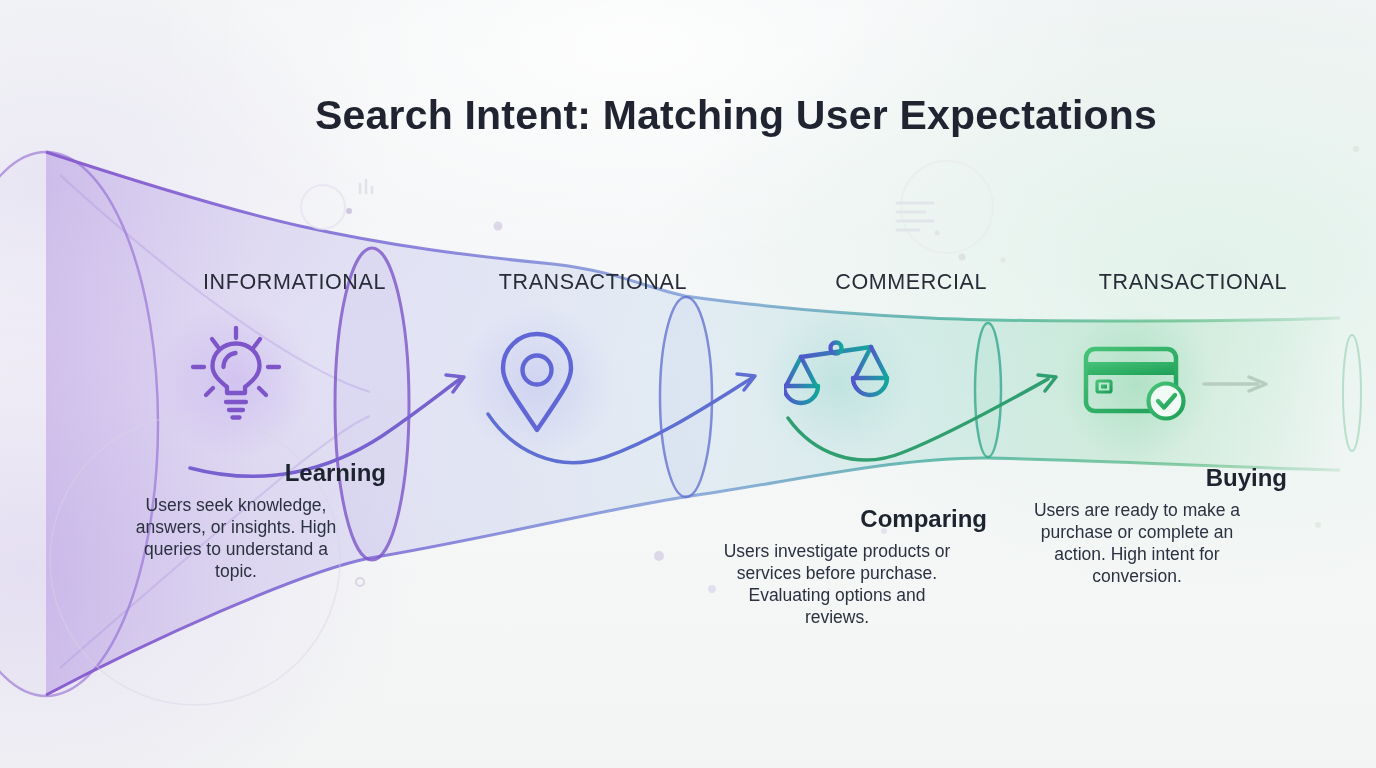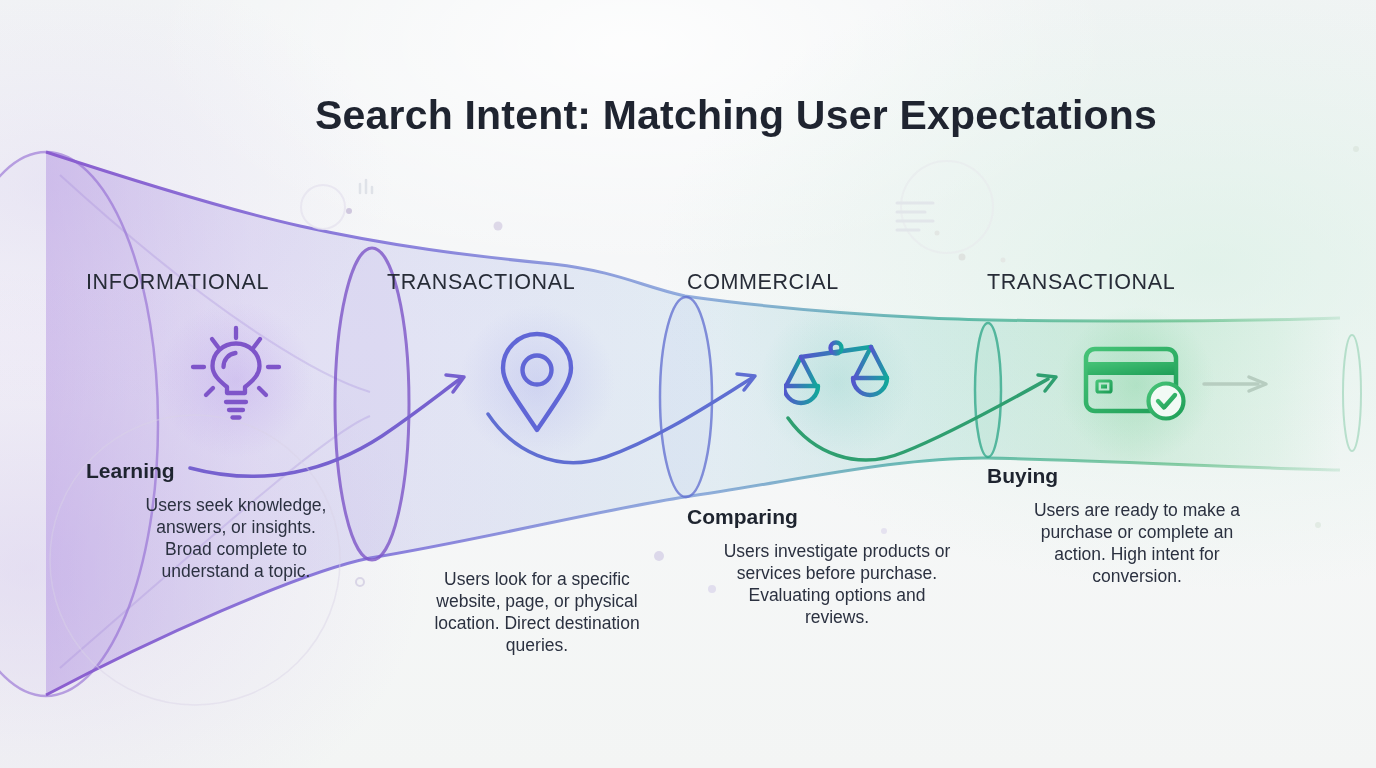--- a/index.html
+++ b/index.html
@@ -18,31 +18,31 @@
       linear-gradient(180deg,#f2f4f5 0%,#f7f8f9 45%,#f3f5f4 100%);
   }
   .funnel-svg{position:absolute;left:0;top:0;}
   .title{
     position:absolute;left:0;top:92px;width:1376px;margin:0;
     text-align:center;font-size:41px;font-weight:700;letter-spacing:.2px;color:#1f2430;padding-left:48px;
   }
   .stage{position:absolute;top:0;width:300px;height:768px;}
   .stage-1{left:86px;}  .stage-2{left:387px;}  .stage-3{left:687px;}  .stage-4{left:987px;}
   .stage-label{
-    position:absolute;top:270px;left:0;width:300px;text-align:left;
+    position:absolute;top:270px;left:0;width:300px;text-align:right;
     font-size:21.5px;font-weight:500;letter-spacing:.6px;color:#272c37;
   }
   .icon{position:absolute;}
   .stage-1 .icon{left:100px;top:325px;}
   .stage-2 .icon{left:110px;top:330px;}
   .stage-3 .icon{left:97px;top:336px;}
   .stage-4 .icon{left:95px;top:345px;}
   .stage-name{
-    position:absolute;left:0;width:300px;text-align:left;
-    font-size:21px;font-weight:600;color:#1e242f;
+    position:absolute;left:0;width:300px;text-align:right;
+    font-size:24px;font-weight:600;color:#1e242f;
   }
   .stage-desc{
     position:absolute;margin:0;left:0;right:0;margin-left:auto;margin-right:auto;
     text-align:center;font-size:17.5px;line-height:22px;color:#2b3140;
   }
   .stage-1 .stage-name{top:459px;} .stage-1 .stage-desc{top:494px;width:208px;}
   .stage-2 .stage-name{top:533px;} .stage-2 .stage-desc{top:568px;width:242px;}
   .stage-3 .stage-name{top:505px;} .stage-3 .stage-desc{top:540px;width:246px;}
   .stage-4 .stage-name{top:464px;} .stage-4 .stage-desc{top:499px;width:240px;}
 </style>
@@ -190,33 +190,32 @@
           <path d="M 80 70 L 73 63"></path>
         <path d="M 41 68 L 41 62 C 33 55.5 26.5 49.5 26.5 41 C 26.5 28 37 18.5 50 18.5
                  C 63 18.5 73.5 28 73.5 41 C 73.5 49.5 67 55.5 59 62 L 59 68 Z"></path>
         <path d="M 37.5 42 C 37.5 34.5 42.5 29 49.5 28"></path>
         <path d="M 40 77 L 60 77"></path>
           <path d="M 43 85 L 57 85"></path>
           <path d="M 46.5 92.5 L 53.5 92.5"></path>
       </g>
     </svg>
     <div class="stage-name">Learning</div>
-    <p class="stage-desc">Users seek knowledge, answers, or insights. Broad complete to understand a topic.</p>
+    <p class="stage-desc">Users seek knowledge, answers, or insights. High queries to understand a topic.</p>
   </div>
 
   <div class="stage stage-2">
     <div class="stage-label">TRANSACTIONAL</div>
     <svg class="icon" width="80" height="104" viewBox="0 0 80 104">
       <g fill="none" stroke="#6066d6" stroke-width="4.4" stroke-linecap="round" stroke-linejoin="round">
         <path d="M 40 4 C 21.2 4, 6 19.2, 6 38 C 6 51.5, 15 63, 40 100
                  C 65 63, 74 51.5, 74 38 C 74 19.2, 58.8 4, 40 4 Z"></path>
         <circle cx="40" cy="40" r="14.5"></circle>
       </g>
     </svg>
-    <p class="stage-desc">Users look for a specific website, page, or physical location. Direct destination queries.</p>
   </div>
 
   <div class="stage stage-3">
     <div class="stage-label">COMMERCIAL</div>
     <svg class="icon" width="106" height="90" viewBox="0 0 106 90">
       <defs>
         <linearGradient id="scalesGrad" x1="0" y1="0" x2="1" y2="0">
           <stop offset="0" stop-color="#5356cd"></stop>
             <stop offset="1" stop-color="#12a79b"></stop>
         </linearGradient>

